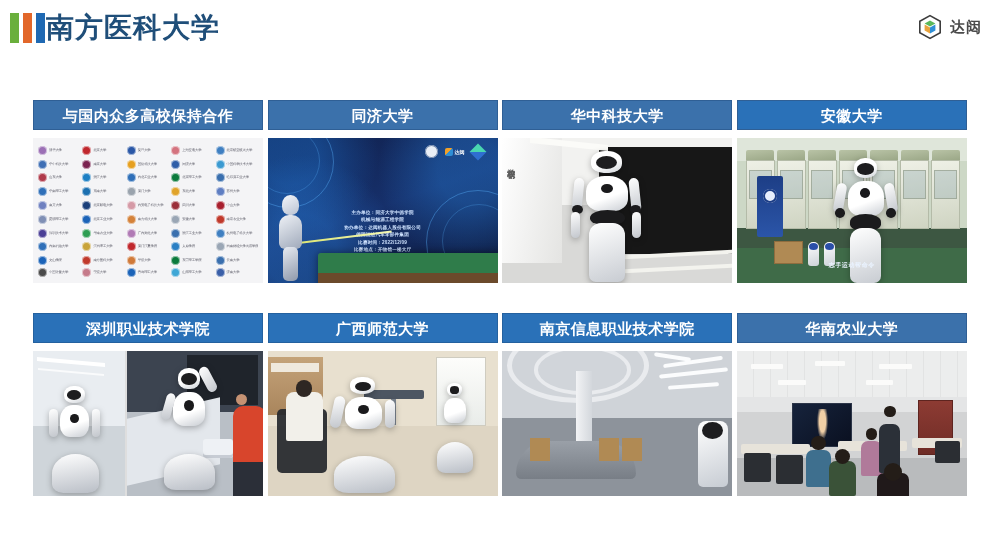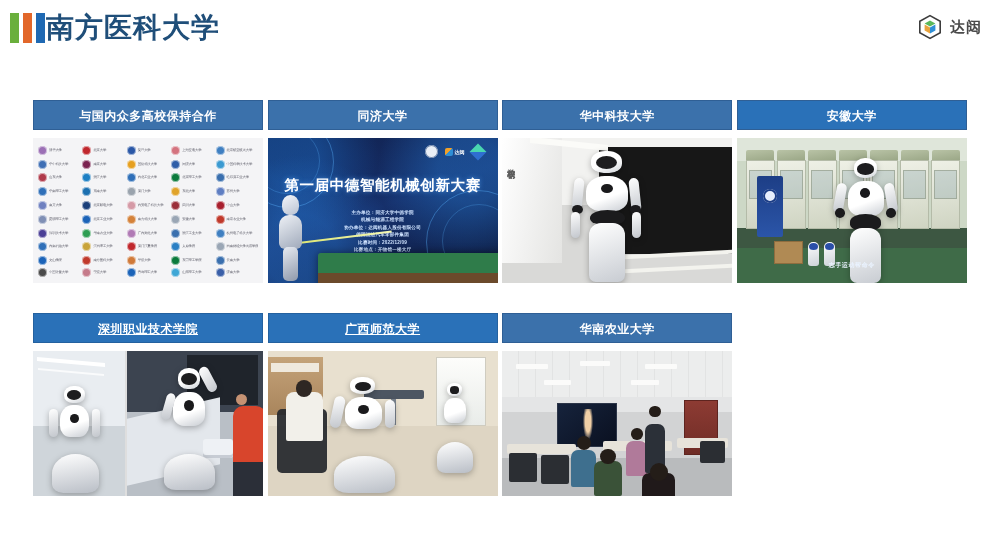--- a/index.html
+++ b/index.html
@@ -70,29 +70,29 @@
     grid-column-gap: 4.6px;
     grid-row-gap: 30px;
   }
   .case-card { width: 230px; }
 
   .case-label {
     height: 30px;
     line-height: 30px;
     text-align: center;
     color: #ffffff;
-    font-size: 12px;
+    font-size: 15px;
     font-weight: bold;
     letter-spacing: 0.5px;
     background: #3b71ab;
     border: 1px solid #2f5f95;
     white-space: nowrap;
     overflow: hidden;
   }
-  .case-label.accent { background: #2a71b8; border-color: #24619f; text-decoration: underline; }
+  .case-label.accent { background: #2a71b8; border-color: #24619f; }
 
   .case-media {
     margin-top: 8px;
     height: 145px;
     width: 230px;
     position: relative;
     overflow: hidden;
     background: #dedede;
   }
 
@@ -786,21 +786,20 @@
 
         <div class="poster-logos">
           <span class="pl-seal"></span>
           <span class="pl-da">
             <i></i>
             <span>达闼</span>
           </span>
           <span class="pl-diamond"></span>
         </div>
 
-        <div class="poster-title">第一届中德智能机械创新大赛</div>
 
         <div class="poster-lines">
           <div>主办单位：同济大学中德学院</div>
           <div>机械与能源工程学院</div>
           <div>协办单位：达闼机器人股份有限公司</div>
           <div>德国福迪汽车零部件集团</div>
           <div>比赛时间：2022/12/09</div>
           <div>比赛地点：开物馆一楼大厅</div>
         </div>
 
@@ -955,20 +954,40 @@
         <div class="robot" style="left:72%;top:22%;width:19%;height:62%">
           <span class="r-head" style="left:32%;top:0;width:34%;height:15%"></span>
           <span class="r-face" style="left:38%;top:4%;width:22%;height:8%"></span>
           <span class="r-torso" style="left:24%;top:17%;width:50%;height:28%"></span>
           <span class="r-base" style="left:8%;bottom:0;width:84%;height:34%"></span>
         </div>
       </div>
     </div>
   </article>
 
+  <article class="case-card">
+    <div class="case-label accent" style="background: rgb(42, 113, 184);">南京信息职业技术学院</div>
+    <div class="case-media">
+      <div class="photo">
+        <div class="lobby-bg"></div>
+        <span class="ceil-ring cr1"></span>
+        <span class="ceil-ring cr2"></span>
+        <span class="ceil-slot" style="right:4%;top:6%;width:26%;transform:rotate(-8deg)"></span>
+        <span class="ceil-slot" style="right:2%;top:14%;width:30%;transform:rotate(-6deg)"></span>
+        <span class="ceil-slot" style="right:6%;top:23%;width:22%;transform:rotate(-4deg)"></span>
+        <span class="ceil-slot" style="left:66%;top:3%;width:16%;transform:rotate(9deg)"></span>
+        <span class="column"></span>
+        <span class="counter"></span>
+        <span class="crate" style="left:12%"></span>
+        <span class="crate" style="left:42%"></span>
+        <span class="crate" style="left:52%"></span>
+        <span class="lobby-bot"></span>
+      </div>
+    </div>
+  </article>
 
   <article class="case-card">
     <div class="case-label" style="background: rgb(59, 113, 171);">华南农业大学</div>
     <div class="case-media">
       <div class="photo">
         <div class="class-bg"></div>
         <div class="class-ceiling"></div>
         <span class="class-panel" style="left:6%;top:9%;width:14%"></span>
         <span class="class-panel" style="left:34%;top:7%;width:13%"></span>
         <span class="class-panel" style="left:62%;top:9%;width:14%"></span>

